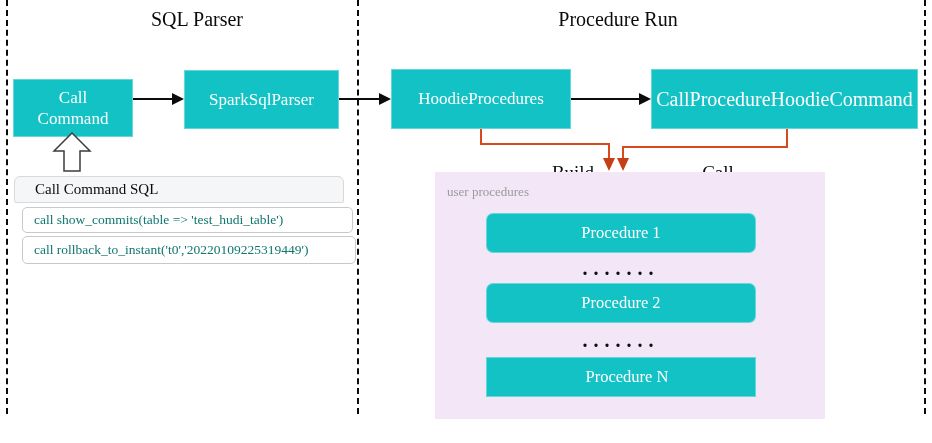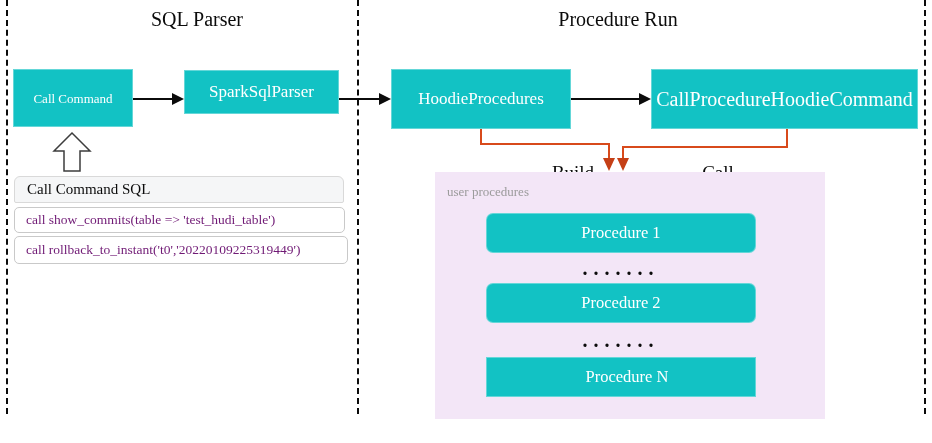--- a/index.html
+++ b/index.html
@@ -19,41 +19,41 @@
   .purple-box{position:absolute;left:435px;top:172px;width:390px;height:247px;background:var(--purple,#f3e6f7);}
   .up-label{position:absolute;left:447px;top:184px;font-size:13px;color:var(--gray_label,#9b9b9b);}
   .proc{left:486px;width:270px;height:40px;font-size:16.5px;}
   .dots-row{
     position:absolute;left:486px;width:270px;display:flex;align-items:center;justify-content:center;
     font-weight:700;font-size:20px;letter-spacing:6px;color:#0b0b0b;line-height:10px;
   }
   .sql-header{
     position:absolute;left:14px;top:176px;width:330px;height:27px;
     background:#f5f6f7;border:1px solid #d9d9d9;border-radius:6px 6px 2px 2px;box-sizing:border-box;
-    display:flex;align-items:center;padding-left:12px;font-size:15px;color:#0b0b0b;
+    display:flex;align-items:center;padding-left:20px;font-size:15px;color:#0b0b0b;
   }
   .sql-row{
-    position:absolute;left:14px;background:#fff;border:1px solid #c9c9c9;border-radius:5px;box-sizing:border-box;
-    display:flex;align-items:center;padding-left:11px;font-size:13.5px;color:#701a75;white-space:nowrap;
+    position:absolute;left:22px;background:#fff;border:1px solid #c9c9c9;border-radius:5px;box-sizing:border-box;
+    display:flex;align-items:center;padding-left:11px;font-size:13.5px;color:#0f766e;white-space:nowrap;
   }
 </style>
 </head>
 <body>
 
 <div id="canvas">
 
   <div class="vdash" style="left:6px"></div>
   <div class="vdash" style="left:357px"></div>
   <div class="vdash" style="left:924px"></div>
 
   <div class="section-title" style="left:7px;width:380px">SQL Parser</div>
   <div class="section-title" style="left:358px;width:520px">Procedure Run</div>
 
-  <div class="node" style="left:13px;top:69px;width:120px;height:58px;font-size:13px;line-height:21px;padding:0 18px;">Call Command</div>
-  <div class="node" style="left:184px;top:70px;width:155px;height:44px;font-size:17px;">SparkSqlParser</div>
+  <div class="node" style="left:13px;top:79px;width:120px;height:58px;font-size:17px;line-height:21px;padding:0 18px;">Call Command</div>
+  <div class="node" style="left:184px;top:70px;width:155px;height:59px;font-size:17px;">SparkSqlParser</div>
   <div class="node" style="left:391px;top:69px;width:180px;height:60px;font-size:17px;">HoodieProcedures</div>
   <div class="node" style="left:651px;top:69px;width:267px;height:60px;font-size:20px;">CallProcedureHoodieCommand</div>
 
   <svg class="svg-overlay" width="932" height="443" viewBox="0 0 932 443">
 
     <g>
       <line x1="133" y1="99" x2="172" y2="99" stroke-width="2" stroke="#0b0b0b"></line>
       <polygon points="172,93 184,99 172,105" fill="#0b0b0b"></polygon>
     </g>
     <g>

